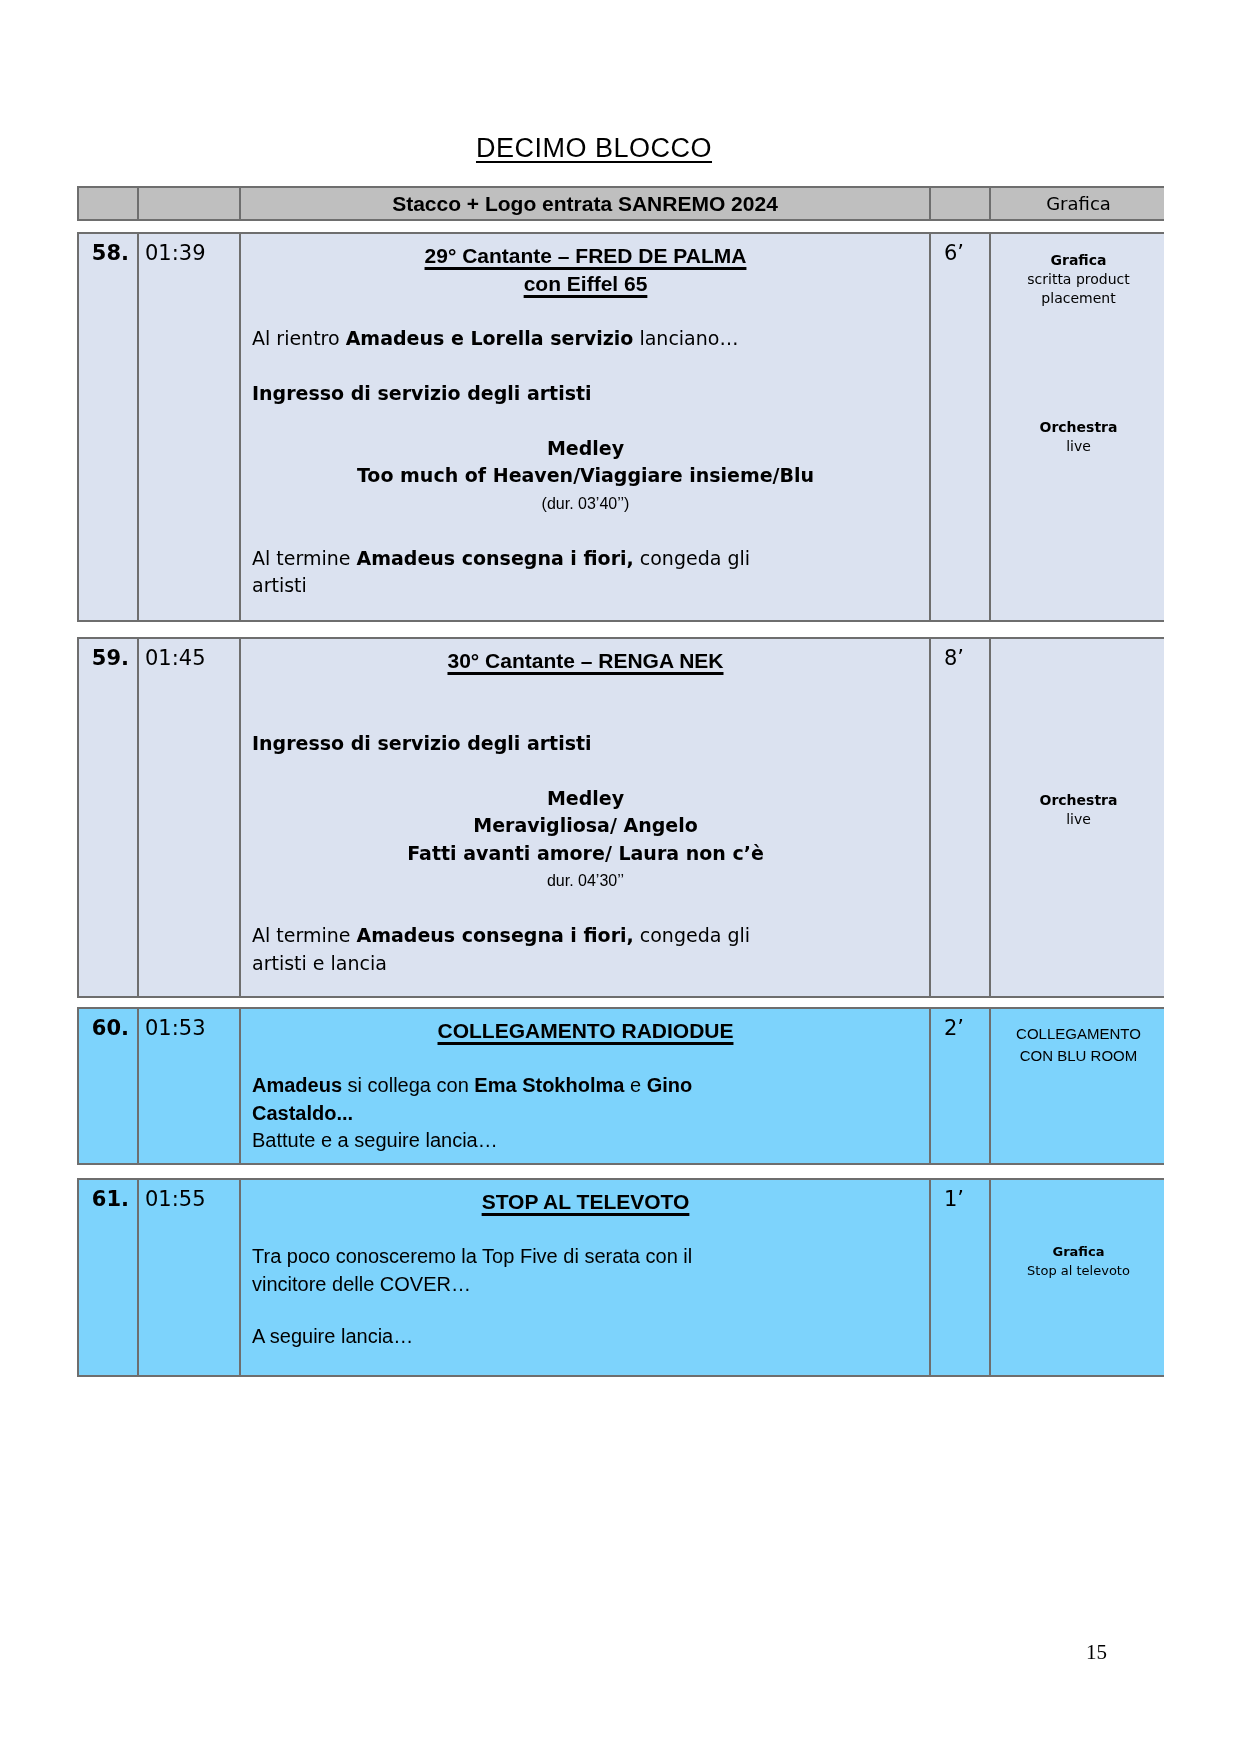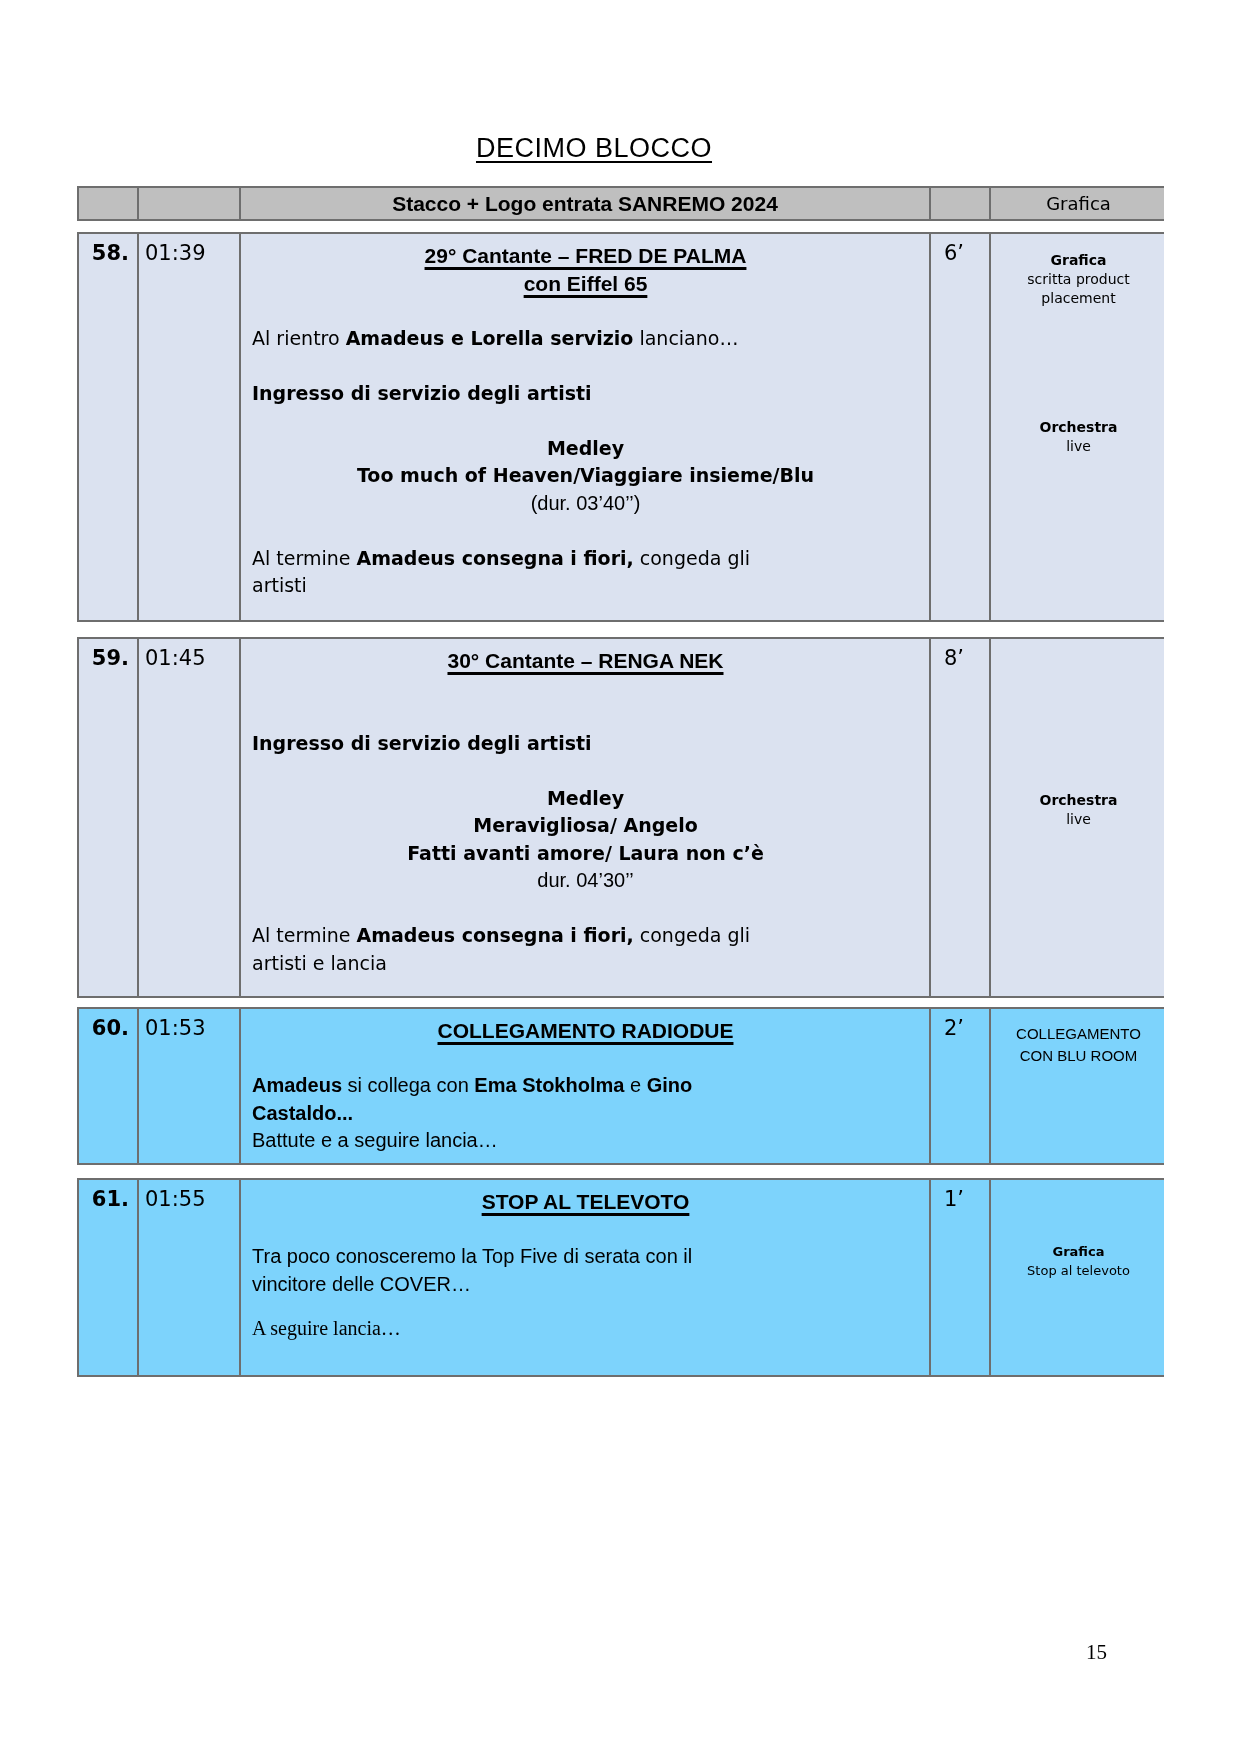--- a/index.html
+++ b/index.html
@@ -64,21 +64,21 @@
     font-family:"Liberation Sans",sans-serif;
     font-weight:bold;font-size:21px;text-align:center;
   }
   .title-line{line-height:27.5px;}
   .title-line .u{
     text-decoration:underline;
     text-decoration-thickness:2.5px;
     text-underline-offset:4px;
   }
   .p-bi{font-weight:bold;font-family:"DejaVu Sans",sans-serif;}
-  .p-cond{font-family:"Liberation Sans",sans-serif;font-size:20px;}
+  .p-cond{font-family:"Liberation Sans",sans-serif;font-size:16px;}
   .font-wide .p-plain{font-family:"DejaVu Sans",sans-serif;}
   .font-narrow .p-plain{font-family:"Liberation Sans",sans-serif;font-size:20px;}
   .seg.b{font-weight:bold;}
   
   .c-side{
     display:flex;flex-direction:column;align-items:center;
     text-align:center;
     font-family:"DejaVu Sans",sans-serif;
   }
   .side-line{font-size:14px;line-height:19px;}
@@ -194,21 +194,21 @@
 
   <div class="band row-band band-61 plainbg font-narrow" style="height: 195px; margin-top: 13px;">
     <div class="cell c-num">61.</div>
     <div class="cell c-time">01:55</div>
     <div class="cell c-content">
           <div class="para p-title">
             <div class="title-line"><span class="u">STOP AL TELEVOTO</span></div>
           </div>
           <div class="para a-left p-plain" style="margin-top: 27.5px;"><span class="seg">Tra poco conosceremo la Top Five di serata con il</span></div>
           <div class="para a-left p-plain"><span class="seg">vincitore delle COVER…</span></div>
-          <div class="para a-left p-plain" style="margin-top: 17px; font-family: Liberation Serif, serif;"><span class="seg">A seguire lancia…</span></div>
+          <div class="para a-left p-plain" style="margin-top: 25px;"><span class="seg">A seguire lancia…</span></div>
         </div>
     <div class="cell c-dur">1’</div>
     <div class="cell c-side">
           <div class="side-group">
             <div class="side-line b">Grafica</div>
             <div class="side-line">Stop al televoto</div>
           </div>
         </div>
   </div>
 </div>

